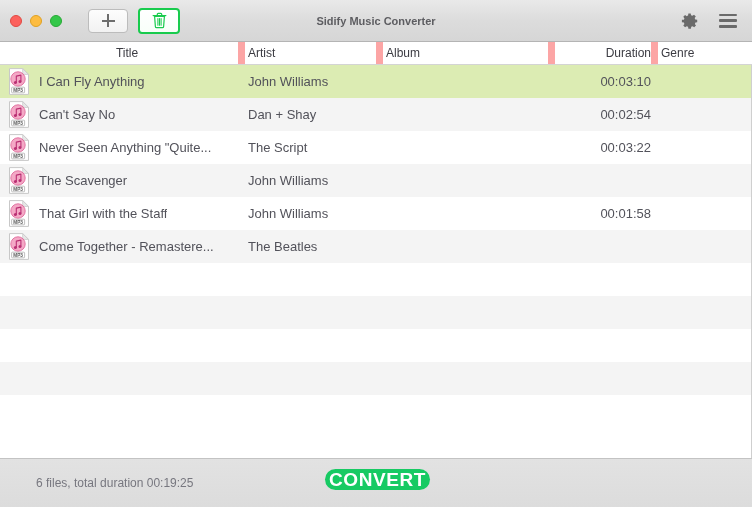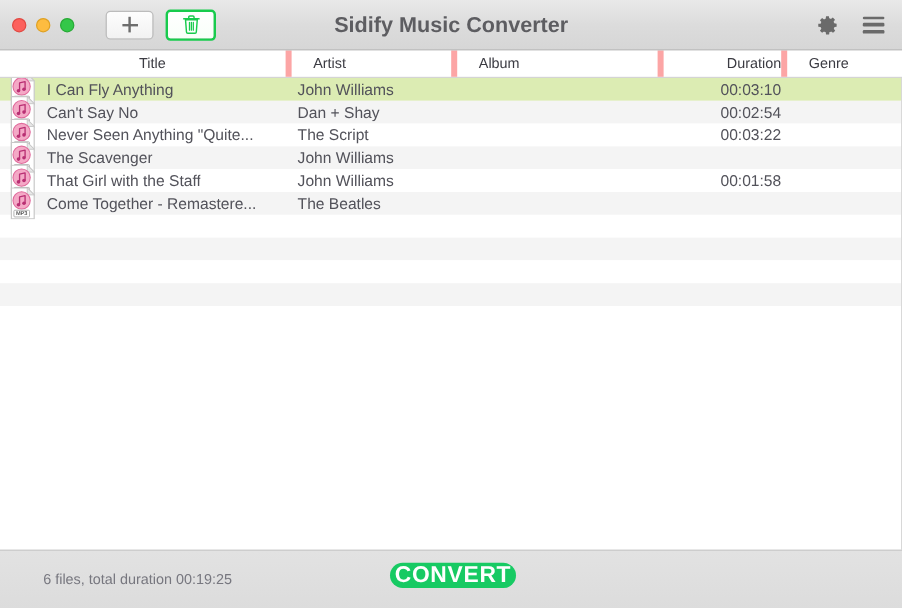--- a/index.html
+++ b/index.html
@@ -91,21 +91,21 @@
   .plus-glyph::after  { top: 0; left: 5.5px; width: 2px; height: 13px; }
 
   .app-title {
     position: absolute;
     left: 0;
     right: 0;
     top: 0;
     height: 50px;
     line-height: 42px;
     text-align: center;
-    font-size: 18px;
+    font-size: 11px;
     font-weight: bold;
     color: #5d5d61;
     pointer-events: none;
   }
 
   .tb-right {
     margin-left: auto;
     margin-right: 14px;
     display: flex;
     align-items: center;
@@ -139,23 +139,23 @@
     height: 23px;
     min-height: 23px;
     background: #ffffff;
     border-bottom: 1px solid #d4d4d4;
     box-sizing: border-box;
     font-size: 12px;
     color: #3b3b42;
   }
   .col-header .cell {
     box-sizing: border-box;
-    padding-left: 18px;
+    padding-left: 3px;
     line-height: 22px;
-    border-left: 5px solid #fca5a5;
+    border-left: 7px solid #fca5a5;
     overflow: hidden;
     white-space: nowrap;
   }
   .col-header .cell:first-child {
     border-left: none;
     text-align: center;
     padding-left: 16px;
   }
 
   
@@ -170,21 +170,21 @@
     flex: 1 1 auto;
     background: #ffffff;
     overflow: hidden;
     position: relative;
     border-right: 1px solid #cfcfcf;
     box-sizing: border-box;
   }
   .row {
     display: flex;
     align-items: center;
-    height: 19px;
+    height: 33px;
     box-sizing: border-box;
     font-size: 13px;
     color: #52525a;
   }
   .row.odd  { background: #ffffff; }
   .row.even { background: #f4f4f4; }
   .row.selected { background: #dcecb3; }
 
   .row .cell {
     box-sizing: border-box;

